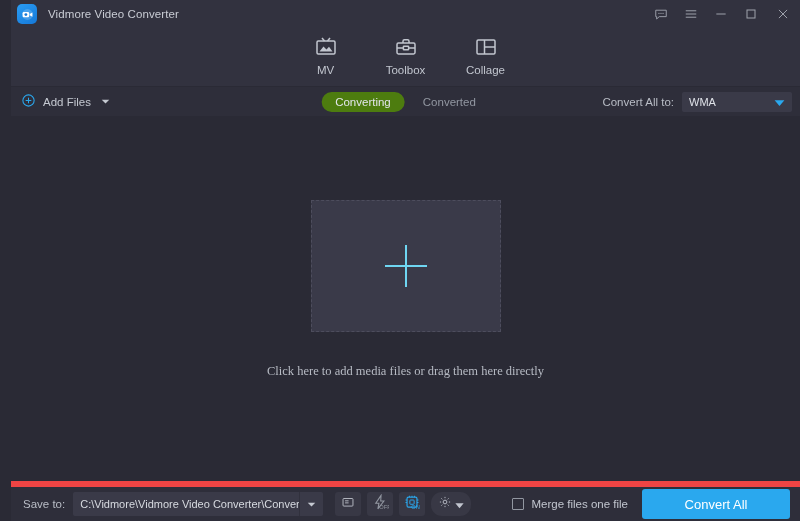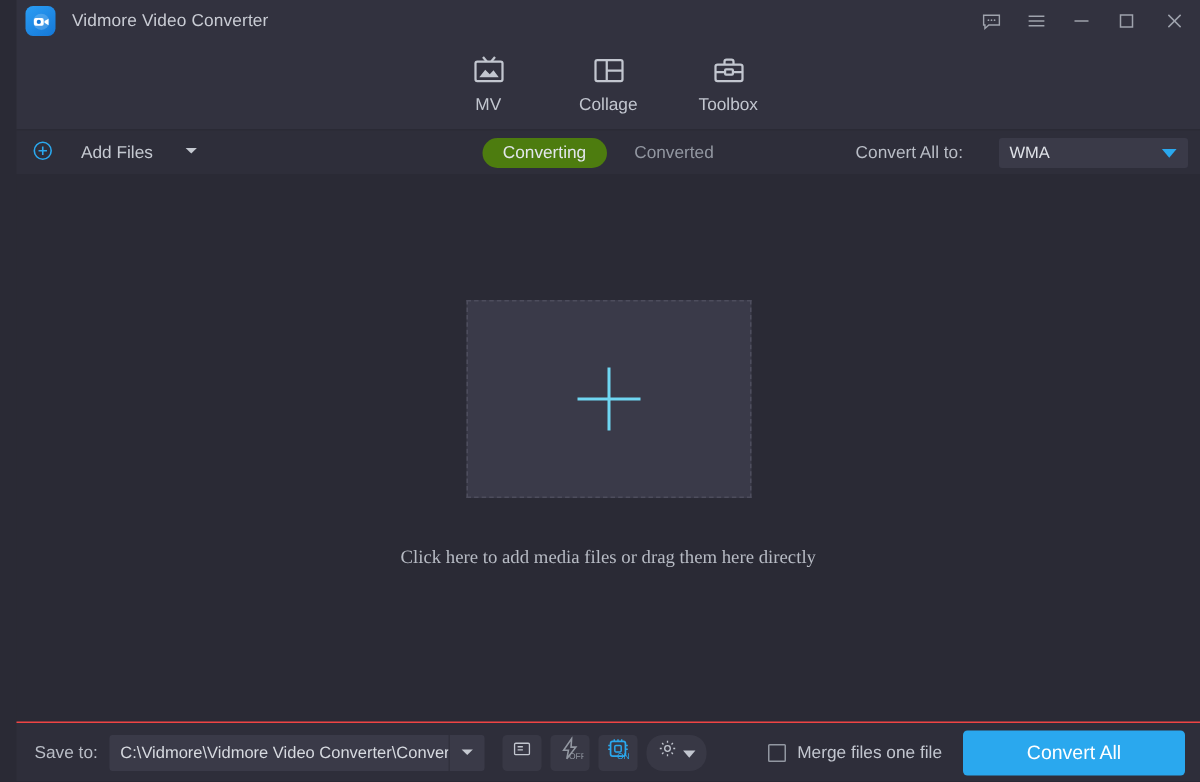--- a/index.html
+++ b/index.html
@@ -79,46 +79,45 @@
   
   .toolbar {
     height: 30px; flex: 0 0 30px;
     background: #2e2e3a;
     display: flex; align-items: center;
     position: relative;
     border-top: 1px solid #2a2a35;
   }
   .addfiles {
     display: flex; align-items: center;
-    margin-left: 10px; gap: 18px;
+    margin-left: 10px; gap: 7px;
     color: #c5c9d1; font-size: 11.5px;
   }
   .addfiles .caret { margin-left: 3px; }
   .segwrap {
     position: absolute; left: 50%; transform: translateX(-50%);
     display: flex; align-items: center; gap: 4px;
   }
   .seg {
     font-size: 11.5px; color: #9297a1;
     padding: 4px 14px; border-radius: 11px;
   }
   .seg.active { background: #4d7c0f; color: #e3e6ec; }
   .convall {
     position: absolute; right: 8px;
     display: flex; align-items: center; gap: 8px;
   }
   .convall .lbl { font-size: 11.5px; color: #b9bdc6; }
   .select {
-    width: 126px; height: 20px;
+    width: 110px; height: 20px;
     background: #3a3a48;
     border-radius: 2px;
     display: flex; align-items: center;
     padding: 0 7px;
     position: relative;
-    margin-left: 16px;
   }
   .select .val { font-size: 11px; color: #dfe2e8; }
   .select .tri { position: absolute; right: 7px; }
 
   
   .main {
     flex: 1 1 auto;
     background: #2a2a35;
     display: flex; flex-direction: column;
     align-items: center; justify-content: center;
@@ -143,21 +142,21 @@
     font-size: 12.5px;
     color: #b7bbc4;
   }
 
   
   .bottombar {
     height: 40px; flex: 0 0 40px;
     background: #2e2e3a;
     display: flex; align-items: center;
     position: relative;
-    border-top: 1px solid #ef4444;
+    border-top: 6px solid #ef4444;
   }
   .saveto {
     display: flex; align-items: center; gap: 8px;
     margin-left: 12px;
   }
   .saveto .lbl { font-size: 11.5px; color: #b9bdc6; }
   .pathbox {
     width: 250px; height: 24px;
     background: #3a3a48; border-radius: 2px;
     display: flex; align-items: center;
@@ -265,39 +264,39 @@
           <line x1="8" y1="3" x2="10.5" y2="6"></line>
           <line x1="16" y1="3" x2="13.5" y2="6"></line>
         </svg>
       </span>
       <span class="nlabel">MV</span>
     </div>
 
     <div class="navtab">
       <span class="nicon">
         <svg width="24" height="24" viewBox="0 0 24 24" fill="none" stroke="#c2c6cf" stroke-width="1.5">
-          <rect x="3" y="5" width="18" height="14" rx="1.2"></rect>
-          <line x1="10.5" y1="5" x2="10.5" y2="19"></line>
-          <line x1="10.5" y1="12" x2="21" y2="12"></line>
-        </svg>
-      </span>
-      <span class="nlabel">Collage</span>
-    </div>
-
-    <div class="navtab">
-      <span class="nicon">
-        <svg width="24" height="24" viewBox="0 0 24 24" fill="none" stroke="#c2c6cf" stroke-width="1.5">
           <rect x="3" y="8" width="18" height="11" rx="1.4"></rect>
           <path d="M9 8V6.2a1.4 1.4 0 0 1 1.4-1.4h3.2A1.4 1.4 0 0 1 15 6.2V8"></path>
           <rect x="9.4" y="11.2" width="5.2" height="3.6" rx="0.6"></rect>
           <line x1="3" y1="13" x2="9.4" y2="13"></line>
           <line x1="14.6" y1="13" x2="21" y2="13"></line>
         </svg>
       </span>
       <span class="nlabel">Toolbox</span>
+    </div>
+
+    <div class="navtab">
+      <span class="nicon">
+        <svg width="24" height="24" viewBox="0 0 24 24" fill="none" stroke="#c2c6cf" stroke-width="1.5">
+          <rect x="3" y="5" width="18" height="14" rx="1.2"></rect>
+          <line x1="10.5" y1="5" x2="10.5" y2="19"></line>
+          <line x1="10.5" y1="12" x2="21" y2="12"></line>
+        </svg>
+      </span>
+      <span class="nlabel">Collage</span>
     </div>
   </div>
 
   <div class="toolbar">
 
     <div class="addfiles">
       <span>
         <svg width="15" height="15" viewBox="0 0 24 24" fill="none" stroke="#2aa8ee" stroke-width="1.7">
           <circle cx="12" cy="12" r="9"></circle>
           <line x1="12" y1="7.5" x2="12" y2="16.5"></line>

